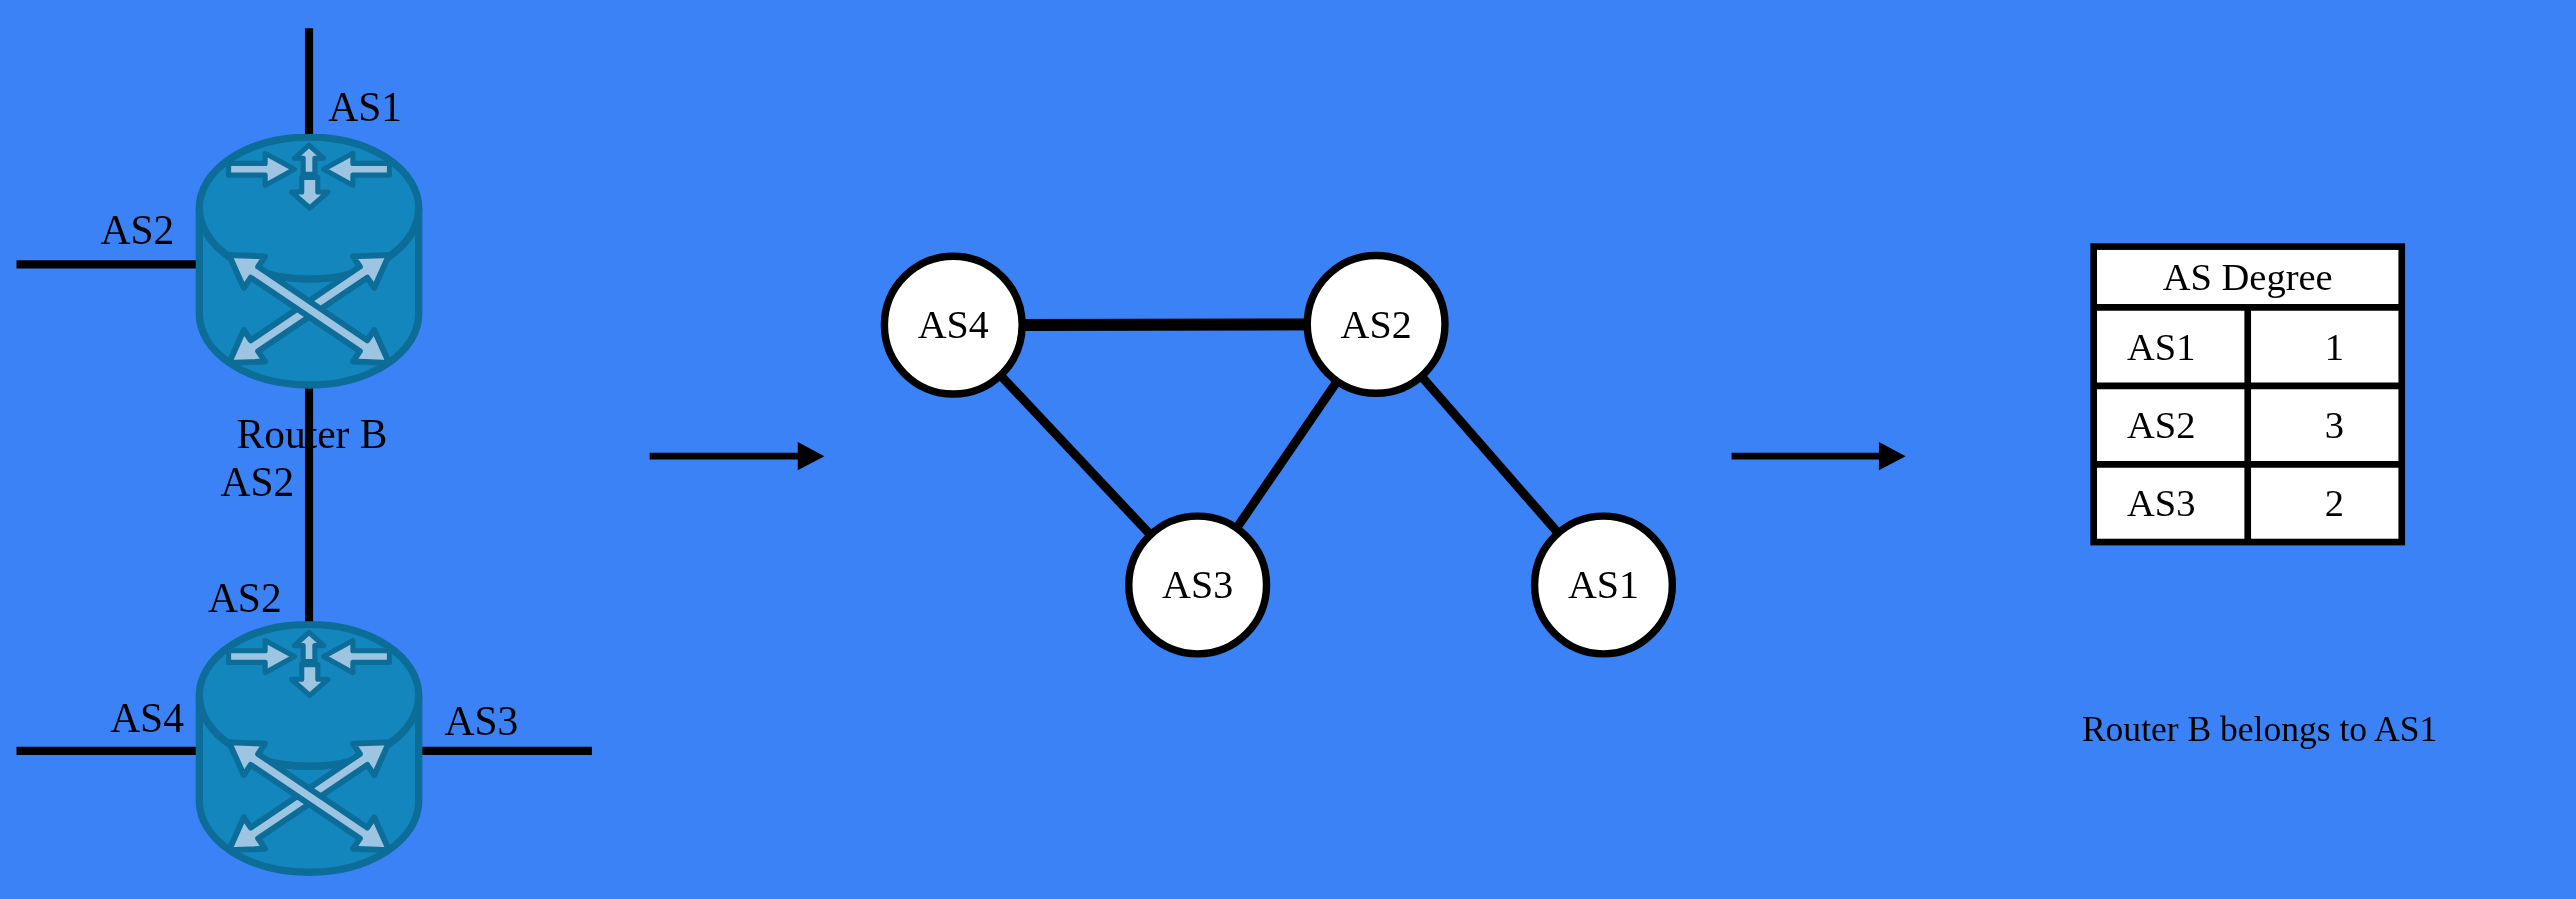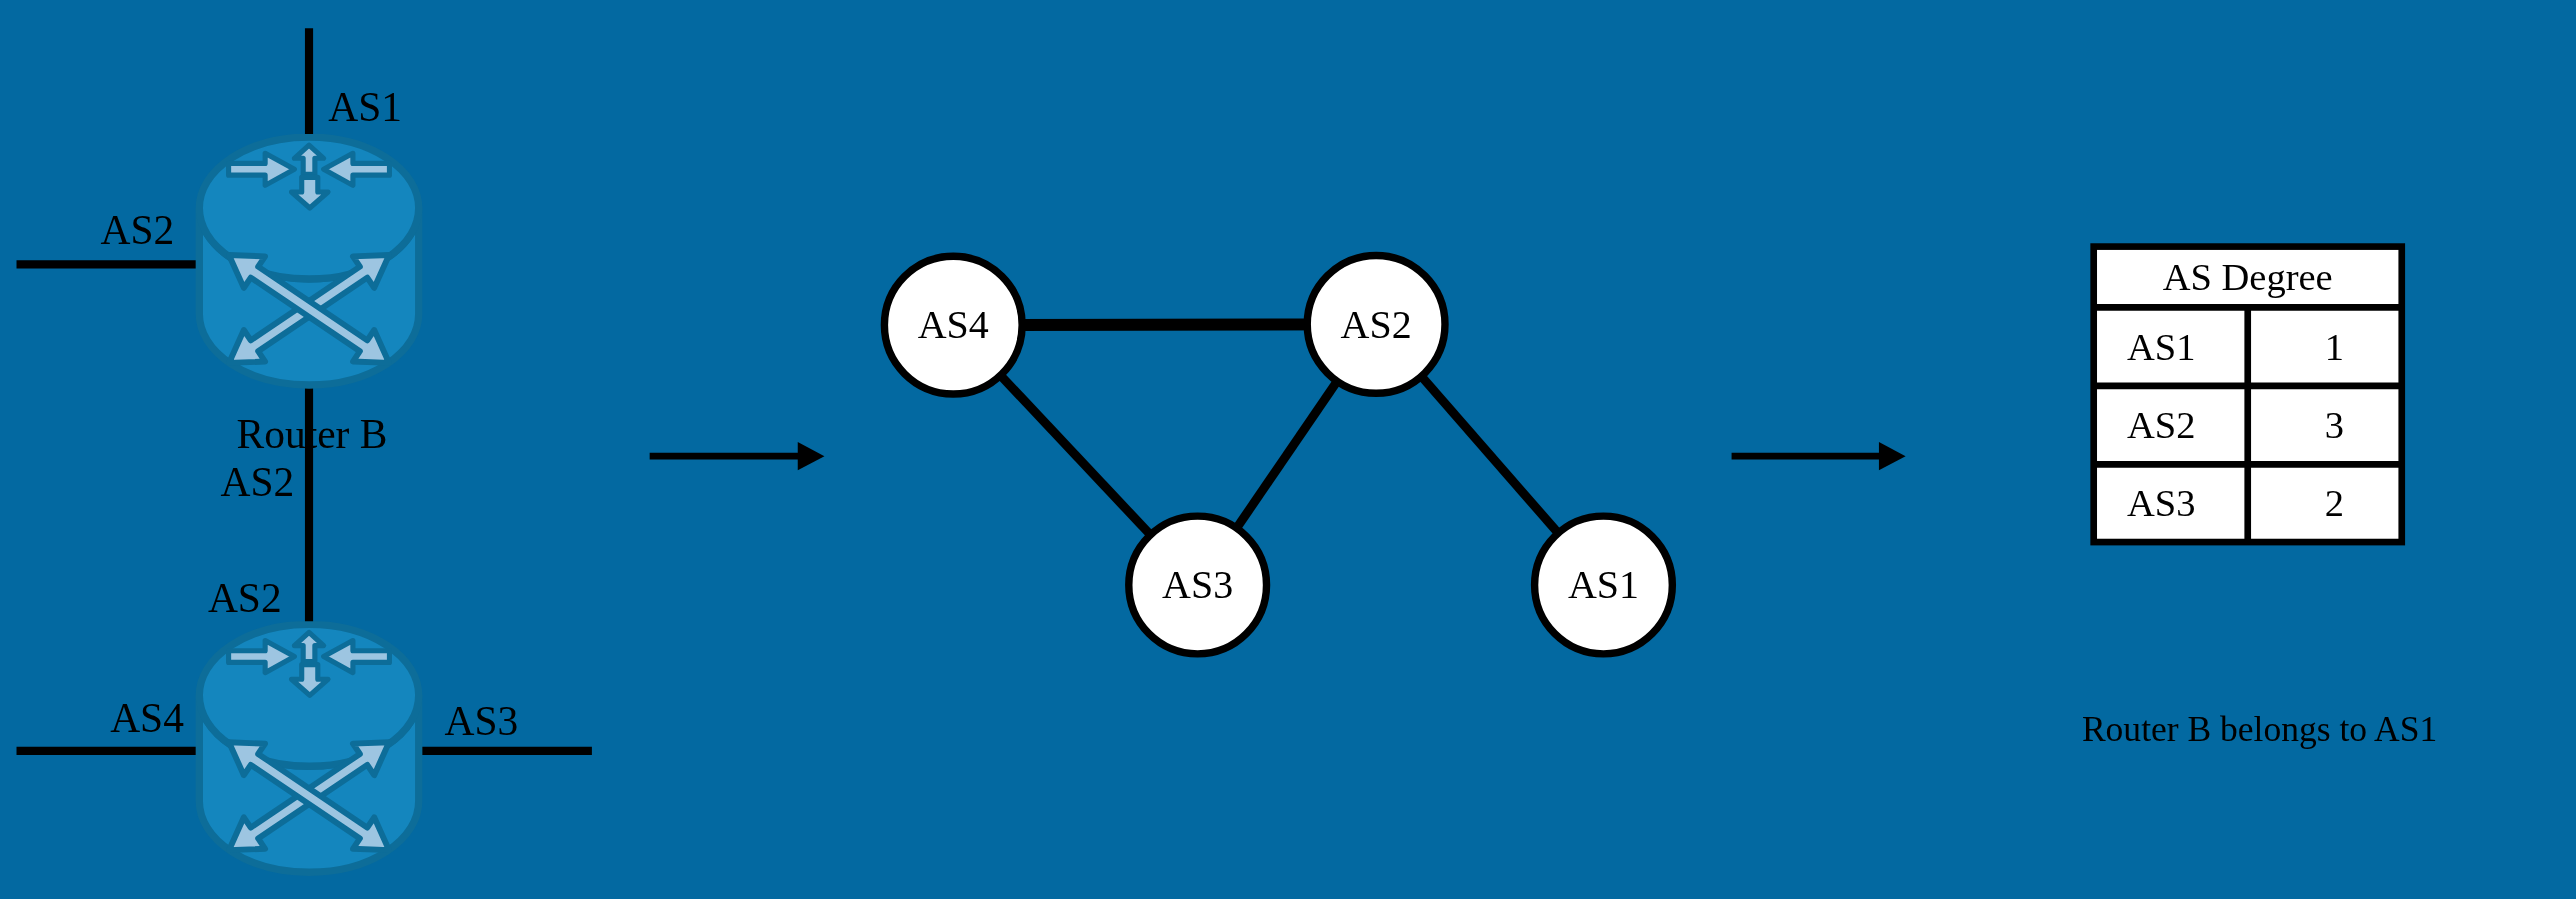--- a/index.html
+++ b/index.html
@@ -1,16 +1,16 @@
 <!DOCTYPE html>
 <html style="--router-fill: #1486BE; --router-outline: #0D6D99; --router-arrow: #9DC5E1; --line: #000000; --background: #FFFFFF;font-size:12px"><head>
 <meta charset="utf-8">
 <style>
   html,body{margin:0;padding:0;background:#ffffff;}
-  .canvas{width:2576px;height:899px;background:#0369a1;position:relative;overflow:hidden;}
+  .canvas{width:2576px;height:899px;background:#3b82f6;position:relative;overflow:hidden;}
   svg{display:block;}
   text{
     font-family:"Liberation Serif","DejaVu Serif",serif;
     fill:#000;
   }
   .lbl-left{font-size:56px;}
   .lbl-node{font-size:54px;}
   .lbl-table{font-size:52px;}
   .lbl-caption{font-size:48px;}
   .lbl-name{font-size:56px;}

